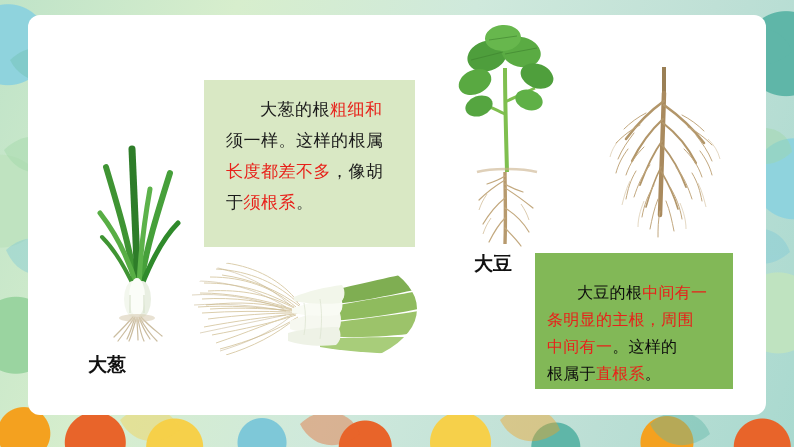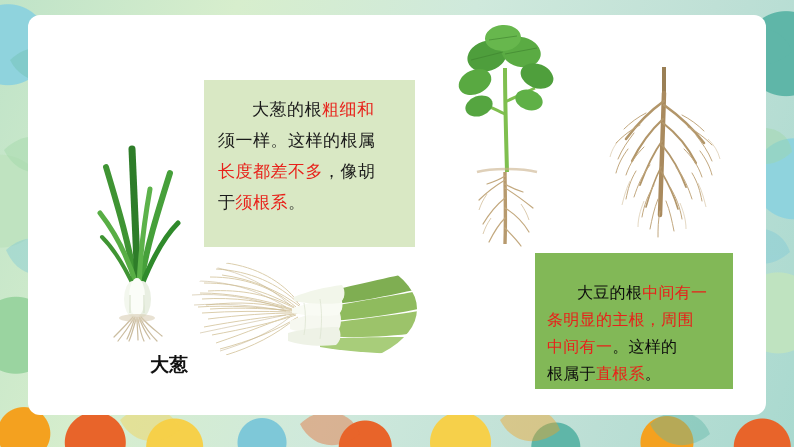--- a/index.html
+++ b/index.html
@@ -62,36 +62,36 @@
     left: 78px;
     top: 127px;
     width: 120px;
     height: 215px;
   }
   .scallion-label {
     position: absolute;
     left: 88px;
     top: 352px;
     width: 100px;
-    text-align: right;
+    text-align: left;
     font-size: 19px;
     font-weight: bold;
     color: #111111;
     font-family: "DejaVu Sans", "Liberation Sans", sans-serif;
   }
   
   .textbox1 {
     position: absolute;
     left: 204px;
     top: 80px;
     width: 211px;
     height: 167px;
     background: #d9e8c4;
     box-sizing: border-box;
-    padding: 14px 12px 0 14px;
+    padding: 14px 12px 0 22px;
   }
   .textbox1 .line {
     font-size: 17px;
     line-height: 31px;
     color: #1a1a1a;
     font-family: "DejaVu Sans", "Liberation Sans", sans-serif;
     letter-spacing: 0.5px;
   }
   .red { color: #e8211a; }
   .indent { text-indent: 34px; }
@@ -309,20 +309,21 @@
       <path d="M58,162 C64,166 70,168 76,170"></path>
     </g>
     <g stroke="#cdb68e" stroke-width="0.7" fill="none">
       <path d="M40,172 C36,178 34,182 32,188"></path>
       <path d="M74,182 C78,188 80,192 82,198"></path>
       <path d="M44,196 C40,202 38,206 36,212"></path>
     </g>
 
     <path d="M30,150 C44,146 74,146 90,150" stroke="#c9b18a" stroke-width="2.5" fill="none" opacity="0.6"></path>
   </svg>
+  <div class="soy-label">大豆</div>
 
   <svg class="tap-photo" viewBox="0 0 130 175">
     <rect x="0" y="0" width="130" height="175" fill="#ffffff"></rect>
 
     <path d="M64,2 C64,14 64,22 64,30" stroke="#9a7f55" stroke-width="4" fill="none"></path>
 
     <path d="M64,28 C63,60 62,96 60,150" stroke="#a98a5e" stroke-width="4.5" fill="none" stroke-linecap="round"></path>
 
     <g stroke="#b2966a" fill="none" stroke-linecap="round">
       <path d="M64,36 C50,46 38,58 26,74" stroke-width="2.6"></path>

